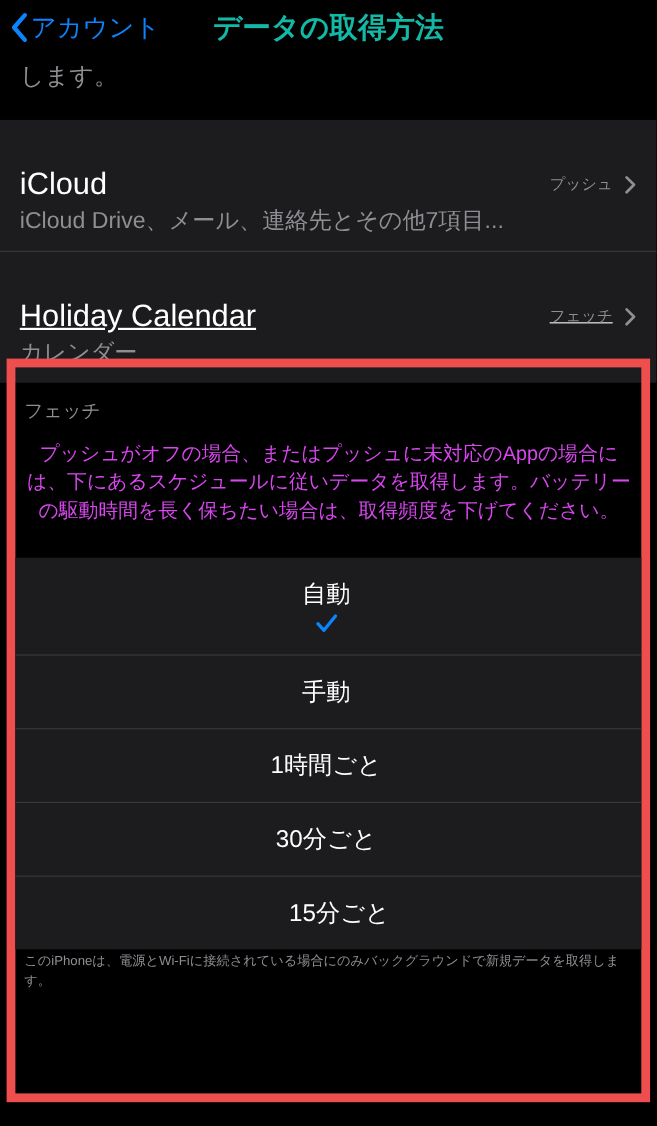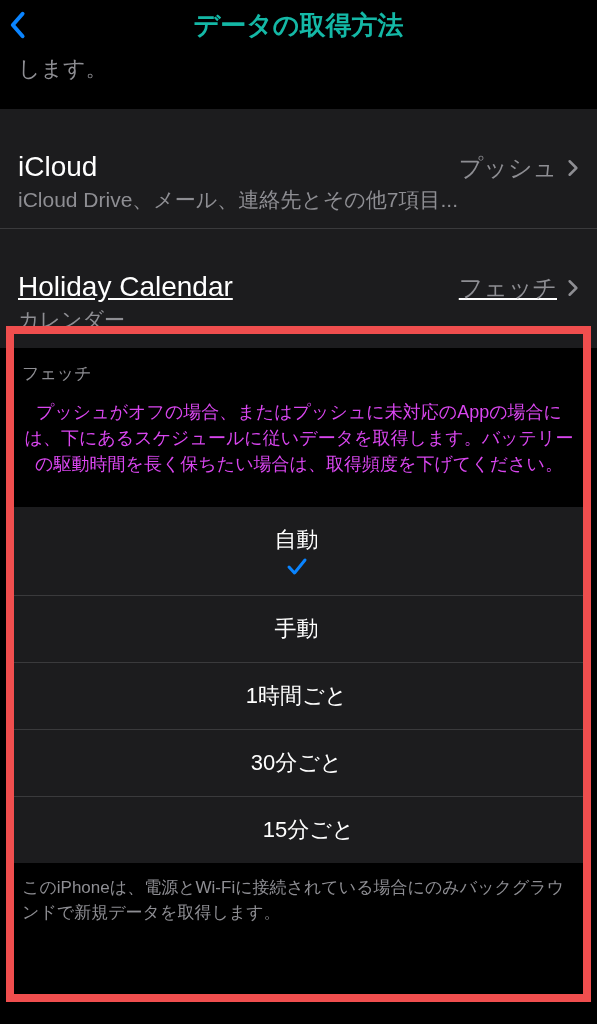--- a/index.html
+++ b/index.html
@@ -75,21 +75,21 @@
       margin-top: 28px;
     }
     .account-sub {
       font-size: 21px;
       color: #8e8e93;
       white-space: nowrap;
       overflow: hidden;
       text-overflow: ellipsis;
     }
     .account-value {
-      font-size: 24px;
+      font-size: 14px;
       color: #8e8e93;
       margin-right: 10px;
     }
     .chevron-right {
       width: 12px;
       height: 18px;
       flex-shrink: 0;
     }
     .highlight-box {
       position: absolute;
@@ -133,34 +133,35 @@
     }
     .fetch-row:last-child {
       border-bottom: none;
       margin-left: 24px;
     }
     .checkmark {
       width: 22px;
       height: 22px;
     }
     .fetch-footer {
-      padding: 13px 8px 16px 8px;
-      color: #8e8e93;
-      font-size: 17px;
+      padding: 2px 8px 16px 8px;
+      color: #8e8e93;
+      font-size: 12px;
       line-height: 1.45;
     }
   </style>
 </head>
 <body>
 
 <div class="nav-bar">
   <div class="back-button">
     <svg class="back-chevron" viewBox="0 0 12 20" fill="none">
       <path d="M10 2 L3 10 L10 18" stroke="#0a84ff" stroke-width="2.8" stroke-linecap="round" stroke-linejoin="round"></path>
     </svg>
+    <span>アカウント</span>
   </div>
   <div class="nav-title">データの取得方法</div>
 </div>
 
 <div class="push-footer">します。</div>
 
 <div class="account-list">
   <div class="account-row">
     <div class="account-main">
       <div class="account-title">iCloud</div>

